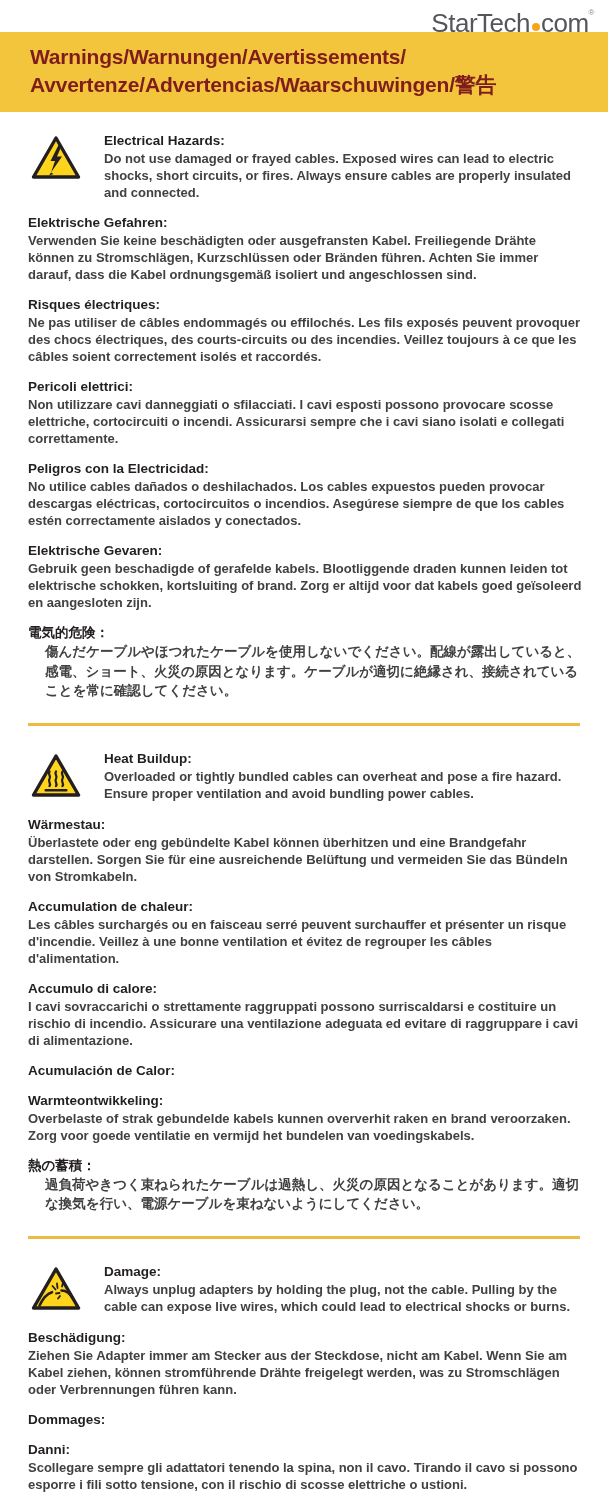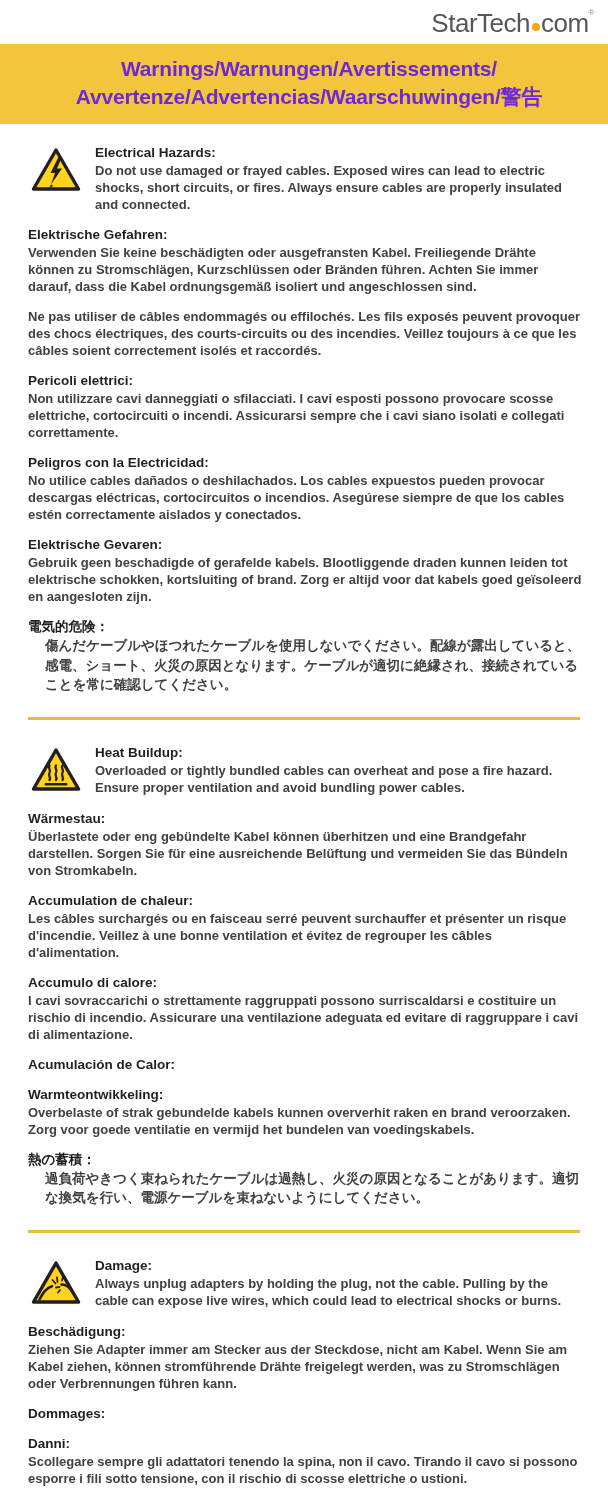--- a/index.html
+++ b/index.html
@@ -5,47 +5,47 @@
   * { margin: 0; padding: 0; box-sizing: border-box; }
   html, body { background: #ffffff; }
   body {
     width: 608px;
     font-family: "Liberation Sans", sans-serif;
     color: #414042;
   }
   .page { width: 608px; min-height: 1500px; background: #fff; }
 
   
-  .header { height: 44px; position: relative; }
+  .header { height: 32px; position: relative; }
   .logo {
     position: absolute; top: 8px; right: 14px;
     font-size: 26px; letter-spacing: -0.5px;
     color: #55565A; white-space: nowrap;
   }
   .logo .logo-dot {
     display: inline-block; width: 8px; height: 8px;
     background: #F9A51A; border-radius: 50%;
     margin: 0 1px 1px 2px;
   }
   .logo sup { font-size: 8px; color: #8a8a8d; vertical-align: top; }
 
   
   .banner {
     background: #F2C53D;
     padding: 11px 20px 13px 30px;
   }
   .banner div {
-    font-size: 21px; font-weight: bold; color: #6d28d9;
-    line-height: 28px; letter-spacing: -0.2px; text-align: center;
+    font-size: 21px; font-weight: bold; color: #7f1d1d;
+    line-height: 28px; letter-spacing: -0.2px;
   }
 
   
   .content { padding: 20px 26px 10px 28px; }
 
-  .lead { display: flex; gap: 11px; margin-bottom: 13px; }
+  .lead { display: flex; gap: 20px; margin-bottom: 13px; }
   .icon-slot { flex: 0 0 56px; padding-top: 2px; text-align: center; }
   .lead-text { flex: 1; }
 
   .para { margin-bottom: 13px; }
   .para-heading {
     font-size: 13.5px; font-weight: bold; color: #231F20;
     line-height: 17px; margin-bottom: 1px;
   }
   .para-body { font-size: 13px; line-height: 17px; color: #414042; font-weight: bold; }
   .para.ja .para-body { font-size: 13.5px; line-height: 19.5px; margin-left: 17px; }
@@ -85,20 +85,21 @@
           <div class="para-heading lead-heading">Electrical Hazards:</div>
           <div class="para-body lead-body">Do not use damaged or frayed cables. Exposed wires can lead to electric shocks, short circuits, or fires. Always ensure cables are properly insulated and connected.</div>
         </div>
       </div>
       <div class="paragraphs">
           <div class="para">
             <div class="para-heading">Elektrische Gefahren:</div>
             <div class="para-body">Verwenden Sie keine beschädigten oder ausgefransten Kabel. Freiliegende Drähte können zu Stromschlägen, Kurzschlüssen oder Bränden führen. Achten Sie immer darauf, dass die Kabel ordnungsgemäß isoliert und angeschlossen sind.</div>
           </div>
           <div class="para">
+            <div class="para-heading">Risques électriques:</div>
             <div class="para-body">Ne pas utiliser de câbles endommagés ou effilochés. Les fils exposés peuvent provoquer des chocs électriques, des courts-circuits ou des incendies. Veillez toujours à ce que les câbles soient correctement isolés et raccordés.</div>
           </div>
           <div class="para">
             <div class="para-heading">Pericoli elettrici:</div>
             <div class="para-body">Non utilizzare cavi danneggiati o sfilacciati. I cavi esposti possono provocare scosse elettriche, cortocircuiti o incendi. Assicurarsi sempre che i cavi siano isolati e collegati correttamente.</div>
           </div>
           <div class="para">
             <div class="para-heading">Peligros con la Electricidad:</div>
             <div class="para-body">No utilice cables dañados o deshilachados. Los cables expuestos pueden provocar descargas eléctricas, cortocircuitos o incendios. Asegúrese siempre de que los cables estén correctamente aislados y conectados.</div>
           </div>

